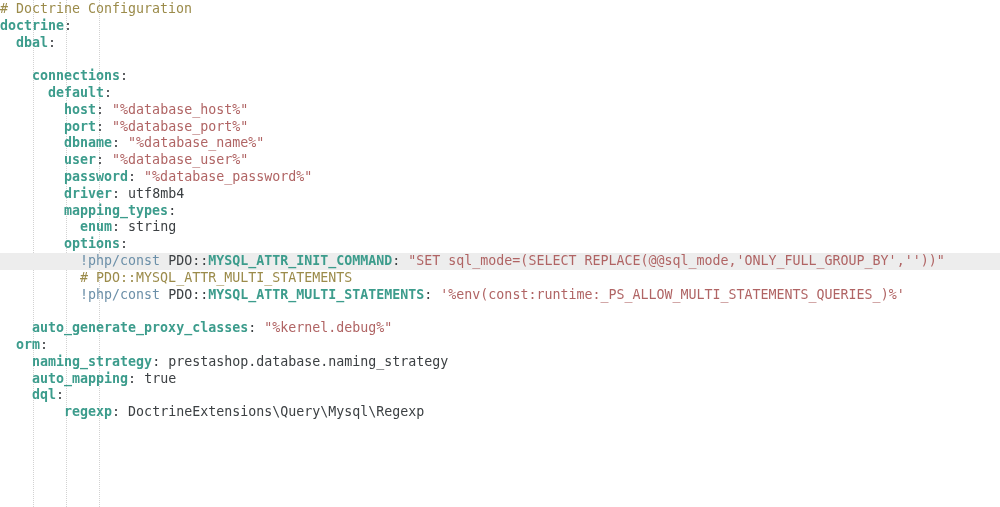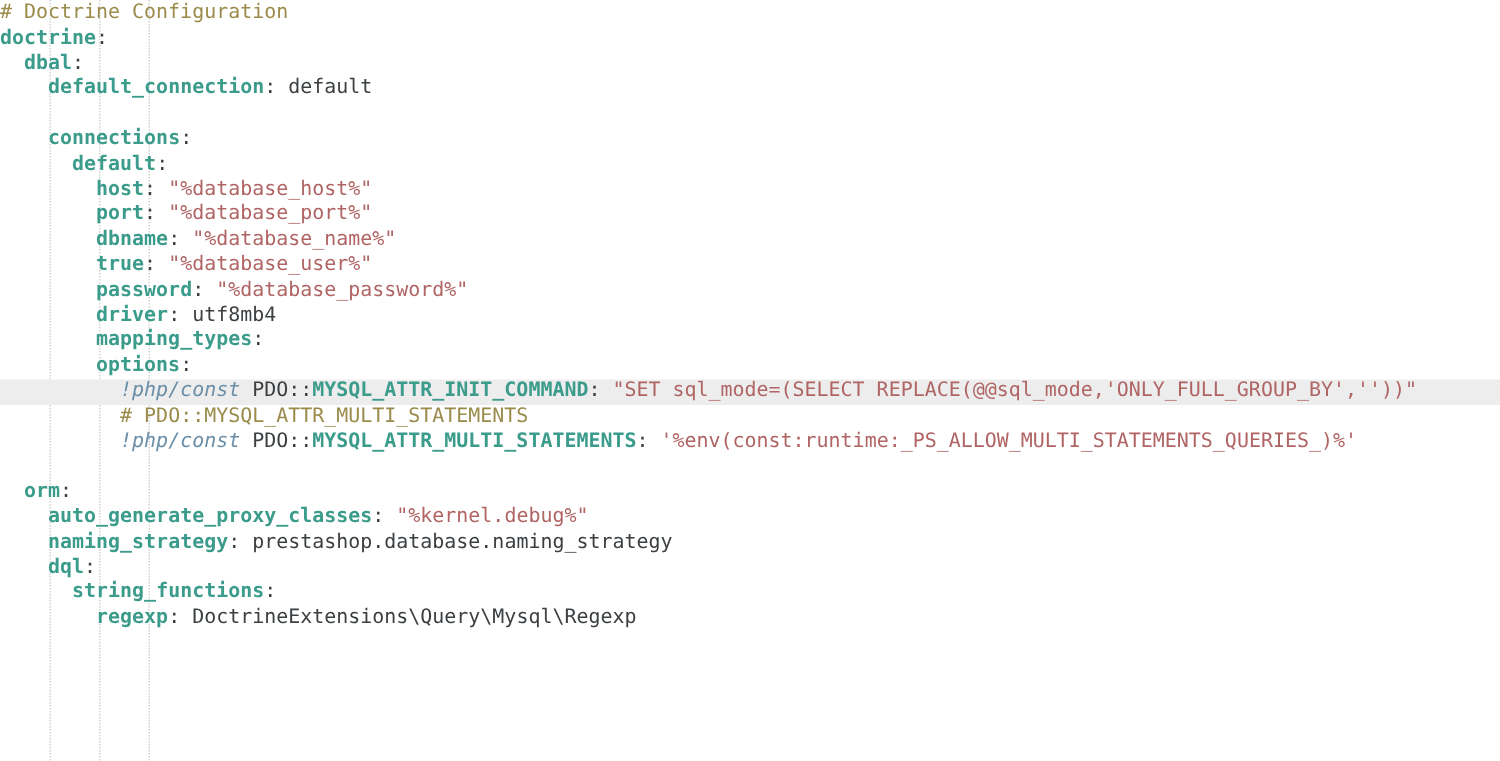--- a/index.html
+++ b/index.html
@@ -55,52 +55,52 @@
     background: #ededed;
   }
   .code-line.blank {
     color: transparent;
   }
   
   .tok-comment { color: #9b8b4a; }
   .tok-key     { color: #3c9c8c; font-weight: bold; }
   .tok-plain   { color: #3c4043; }
   .tok-string  { color: #b06464; }
-  .tok-tag     { color: #6b8fa8; font-style: italic; }
+  .tok-tag     { color: #6b8fa8; }
   .tok-punc    { color: #3c4043; }
 </style>
 </head>
 <body>
 
 <div id="code-view">
   <div class="indent-guides">
       <div class="indent-guide" style="left: 33.3px;"></div>
       <div class="indent-guide" style="left: 66.1px;"></div>
       <div class="indent-guide" style="left: 98.9px;"></div>
     </div>
   <div class="code-lines">
       <div class="code-line"><span class="tok-comment"># Doctrine Configuration</span></div>
       <div class="code-line"><span class="tok-key">doctrine</span><span class="tok-punc">:</span></div>
       <div class="code-line"><span class="tok-plain">  </span><span class="tok-key">dbal</span><span class="tok-punc">:</span></div>
-      <div class="code-line"><span class="tok-plain">    </span><span class="tok-key">default_connection</span><span class="tok-punc">: </span><span class="tok-plain">default</span></div>
       <div class="code-line blank">&nbsp;</div>
       <div class="code-line"><span class="tok-plain">    </span><span class="tok-key">connections</span><span class="tok-punc">:</span></div>
       <div class="code-line"><span class="tok-plain">      </span><span class="tok-key">default</span><span class="tok-punc">:</span></div>
       <div class="code-line"><span class="tok-plain">        </span><span class="tok-key">host</span><span class="tok-punc">: </span><span class="tok-string">"%database_host%"</span></div>
       <div class="code-line"><span class="tok-plain">        </span><span class="tok-key">port</span><span class="tok-punc">: </span><span class="tok-string">"%database_port%"</span></div>
       <div class="code-line"><span class="tok-plain">        </span><span class="tok-key">dbname</span><span class="tok-punc">: </span><span class="tok-string">"%database_name%"</span></div>
-      <div class="code-line"><span class="tok-plain">        </span><span class="tok-key">true</span><span class="tok-punc">: </span><span class="tok-string">"%database_user%"</span></div>
+      <div class="code-line"><span class="tok-plain">        </span><span class="tok-key">user</span><span class="tok-punc">: </span><span class="tok-string">"%database_user%"</span></div>
       <div class="code-line"><span class="tok-plain">        </span><span class="tok-key">password</span><span class="tok-punc">: </span><span class="tok-string">"%database_password%"</span></div>
       <div class="code-line"><span class="tok-plain">        </span><span class="tok-key">driver</span><span class="tok-punc">: </span><span class="tok-plain">utf8mb4</span></div>
       <div class="code-line"><span class="tok-plain">        </span><span class="tok-key">mapping_types</span><span class="tok-punc">:</span></div>
+      <div class="code-line"><span class="tok-plain">          </span><span class="tok-key">enum</span><span class="tok-punc">: </span><span class="tok-plain">string</span></div>
       <div class="code-line"><span class="tok-plain">        </span><span class="tok-key">options</span><span class="tok-punc">:</span></div>
       <div class="code-line highlight"><span class="tok-plain">          </span><span class="tok-tag">!php/const </span><span class="tok-plain">PDO::</span><span class="tok-key">MYSQL_ATTR_INIT_COMMAND</span><span class="tok-punc">: </span><span class="tok-string">"SET sql_mode=(SELECT REPLACE(@@sql_mode,'ONLY_FULL_GROUP_BY',''))"</span></div>
       <div class="code-line"><span class="tok-plain">          </span><span class="tok-comment"># PDO::MYSQL_ATTR_MULTI_STATEMENTS</span></div>
       <div class="code-line"><span class="tok-plain">          </span><span class="tok-tag">!php/const </span><span class="tok-plain">PDO::</span><span class="tok-key">MYSQL_ATTR_MULTI_STATEMENTS</span><span class="tok-punc">: </span><span class="tok-string">'%env(const:runtime:_PS_ALLOW_MULTI_STATEMENTS_QUERIES_)%'</span></div>
       <div class="code-line blank">&nbsp;</div>
+      <div class="code-line"><span class="tok-plain">    </span><span class="tok-key">auto_generate_proxy_classes</span><span class="tok-punc">: </span><span class="tok-string">"%kernel.debug%"</span></div>
       <div class="code-line"><span class="tok-plain">  </span><span class="tok-key">orm</span><span class="tok-punc">:</span></div>
-      <div class="code-line"><span class="tok-plain">    </span><span class="tok-key">auto_generate_proxy_classes</span><span class="tok-punc">: </span><span class="tok-string">"%kernel.debug%"</span></div>
       <div class="code-line"><span class="tok-plain">    </span><span class="tok-key">naming_strategy</span><span class="tok-punc">: </span><span class="tok-plain">prestashop.database.naming_strategy</span></div>
+      <div class="code-line"><span class="tok-plain">    </span><span class="tok-key">auto_mapping</span><span class="tok-punc">: </span><span class="tok-plain">true</span></div>
       <div class="code-line"><span class="tok-plain">    </span><span class="tok-key">dql</span><span class="tok-punc">:</span></div>
-      <div class="code-line"><span class="tok-plain">      </span><span class="tok-key">string_functions</span><span class="tok-punc">:</span></div>
       <div class="code-line"><span class="tok-plain">        </span><span class="tok-key">regexp</span><span class="tok-punc">: </span><span class="tok-plain">DoctrineExtensions\Query\Mysql\Regexp</span></div>
     </div>
 </div>
 
 </body></html>

